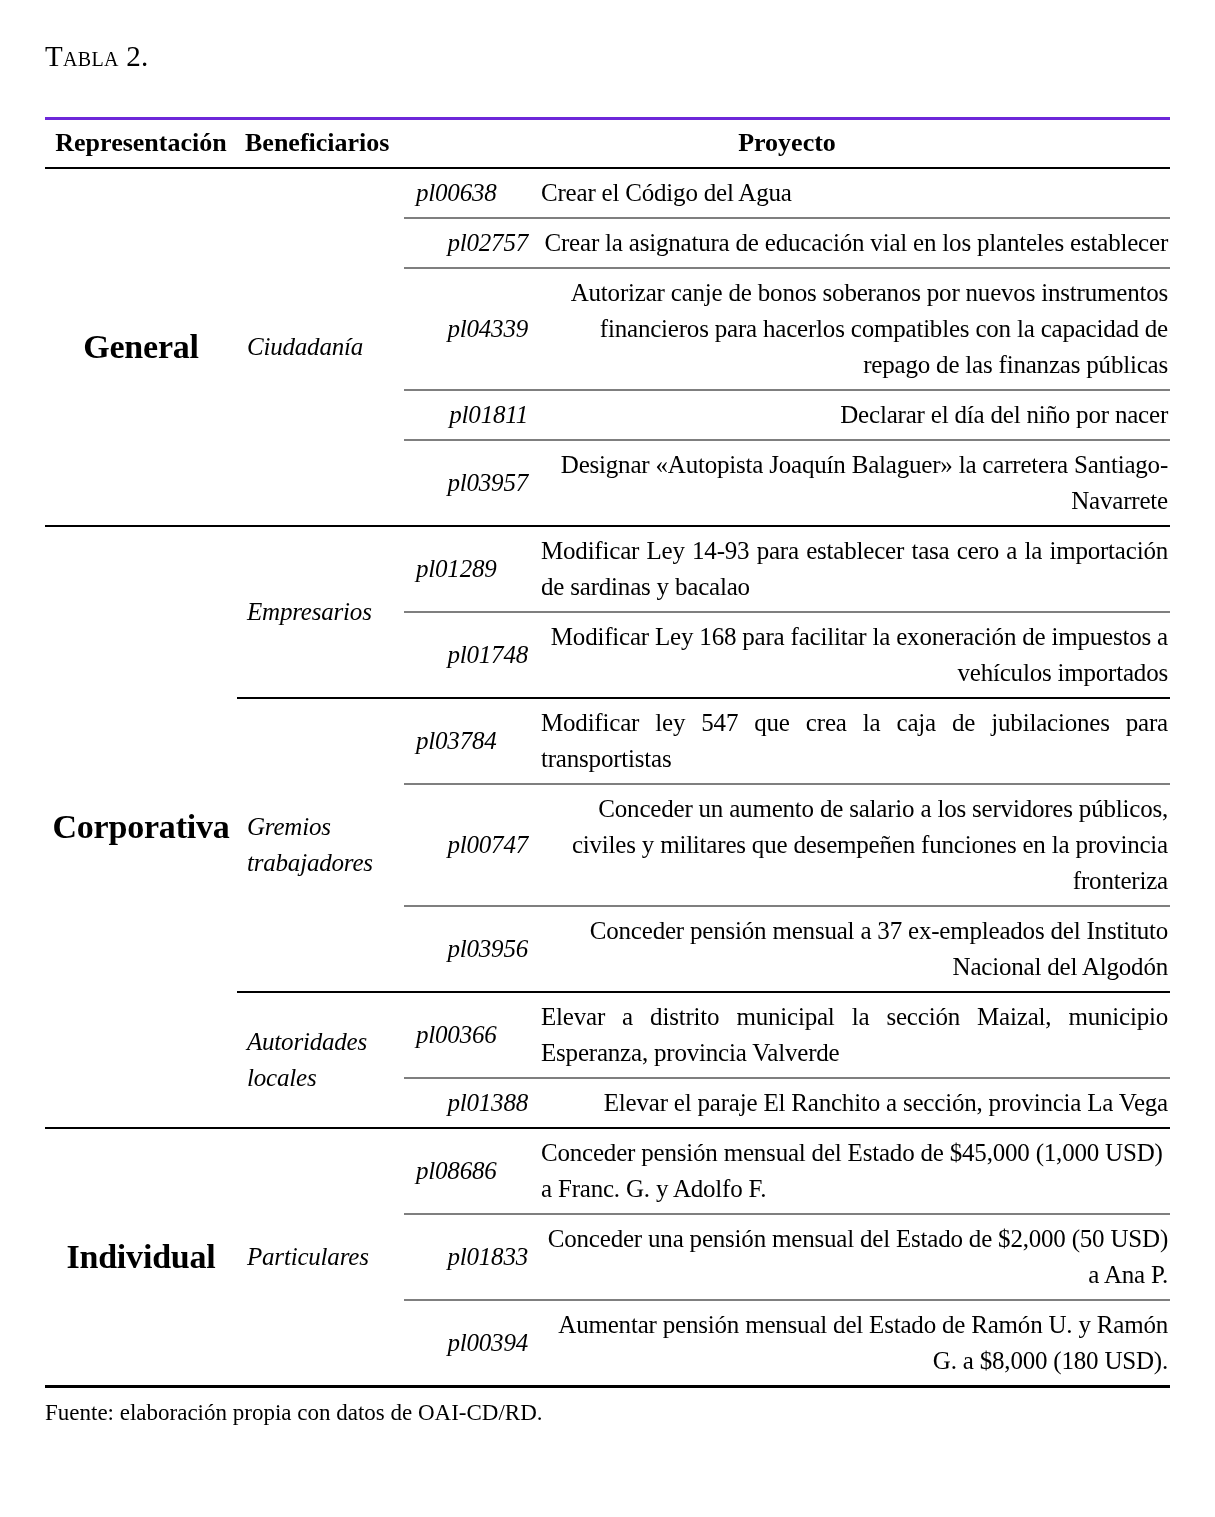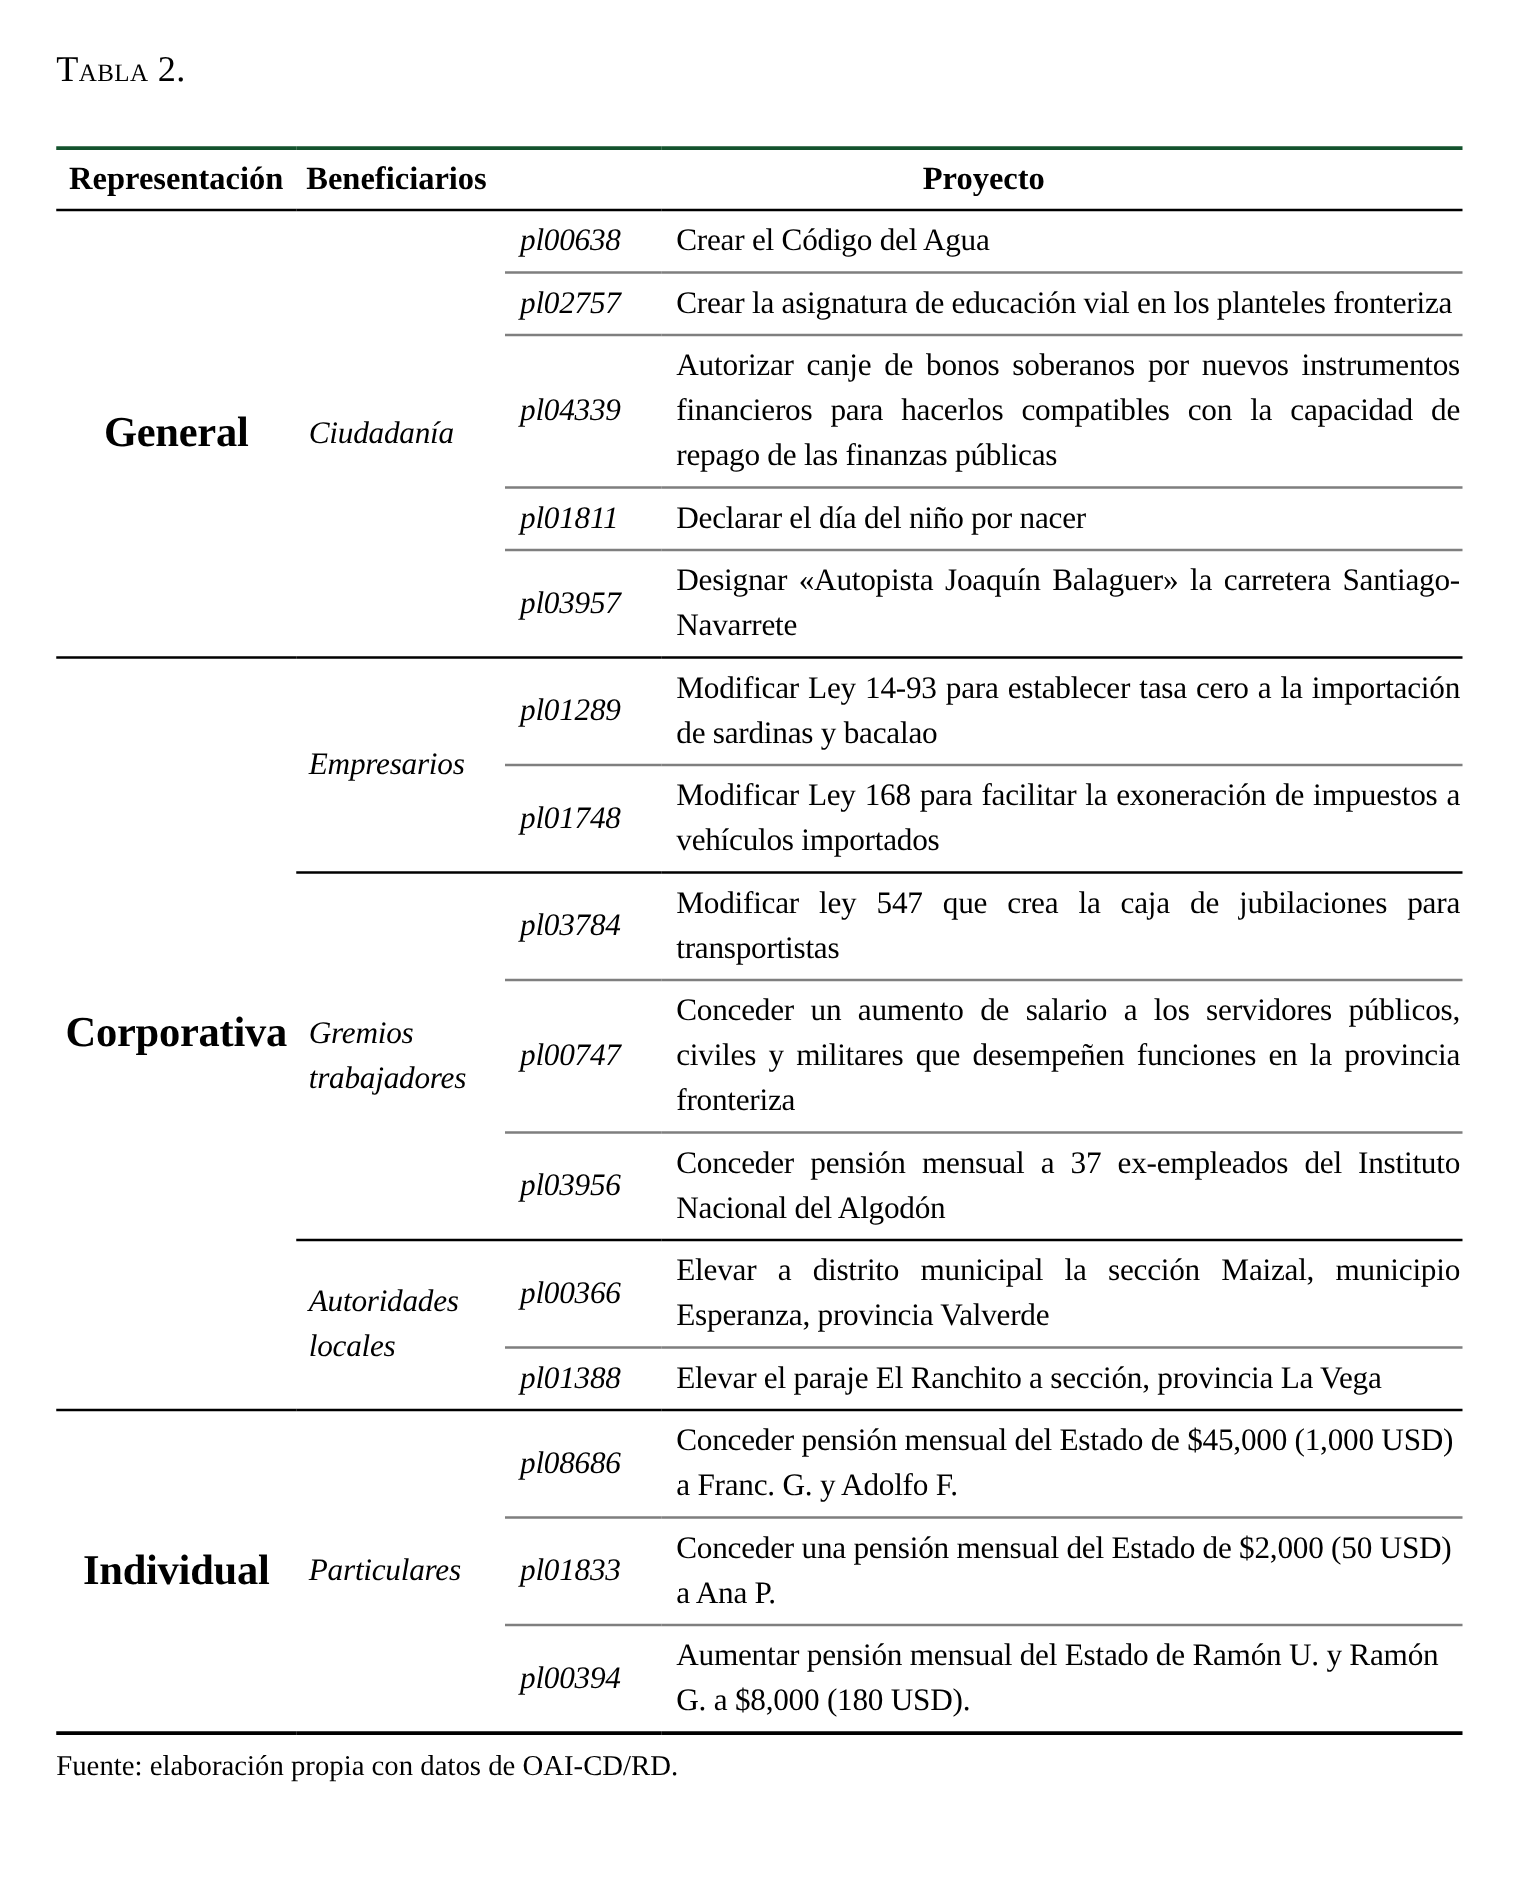--- a/index.html
+++ b/index.html
@@ -28,21 +28,21 @@
   .t2 {
     font-variant: small-caps;
     font-size: 29px;
     line-height: 41px;
     letter-spacing: 0.3px;
   }
   table.law-table {
     border-collapse: collapse;
     table-layout: fixed;
     width: 1125px;
-    border-top: 3px solid #14532d;
+    border-top: 3px solid #6d28d9;
     border-bottom: 3px solid #000000;
   }
   col.c-rep  { width: 192px; }
   col.c-ben  { width: 167px; }
   col.c-code { width: 125px; }
   col.c-desc { width: 641px; }
 
   thead th {
     border-bottom: 2px solid #000000;
     font-size: 26px;
@@ -79,21 +79,21 @@
     text-align: justify;
     padding-left: 12px;
     padding-right: 2px;
   }
   td.desc-cell.align-left { text-align: left; }
 
   
   tr.rep-boundary > td { border-top: 2px solid #000000; }
   tr.ben-boundary > td { border-top: 2px solid #000000; }
   tr.row-sep > td.code-cell,
-  tr.row-sep > td.desc-cell { border-top: 2px solid #7f7f7f; }
+  tr.row-sep > td.desc-cell { border-top: 2px solid #7f7f7f; text-align: right; }
 
   .source {
     margin-top: 10px;
     font-size: 23px;
     line-height: 30px;
   }
 </style>
 </head>
 <body>
 
@@ -119,21 +119,21 @@
     </thead>
     <tbody id="table-body">
         <tr>
           <td class="rep-cell" rowspan="5">General</td>
           <td class="ben-cell" rowspan="5">Ciudadanía</td>
           <td class="code-cell">pl00638</td>
           <td class="desc-cell">Crear el Código del Agua</td>
         </tr>
         <tr class="row-sep">
           <td class="code-cell">pl02757</td>
-          <td class="desc-cell">Crear la asignatura de educación vial en los planteles fronteriza</td>
+          <td class="desc-cell">Crear la asignatura de educación vial en los planteles establecer</td>
         </tr>
         <tr class="row-sep">
           <td class="code-cell">pl04339</td>
           <td class="desc-cell">Autorizar canje de bonos soberanos por nuevos instrumentos financieros para hacerlos compatibles con la capacidad de repago de las finanzas públicas</td>
         </tr>
         <tr class="row-sep">
           <td class="code-cell">pl01811</td>
           <td class="desc-cell">Declarar el día del niño por nacer</td>
         </tr>
         <tr class="row-sep">

